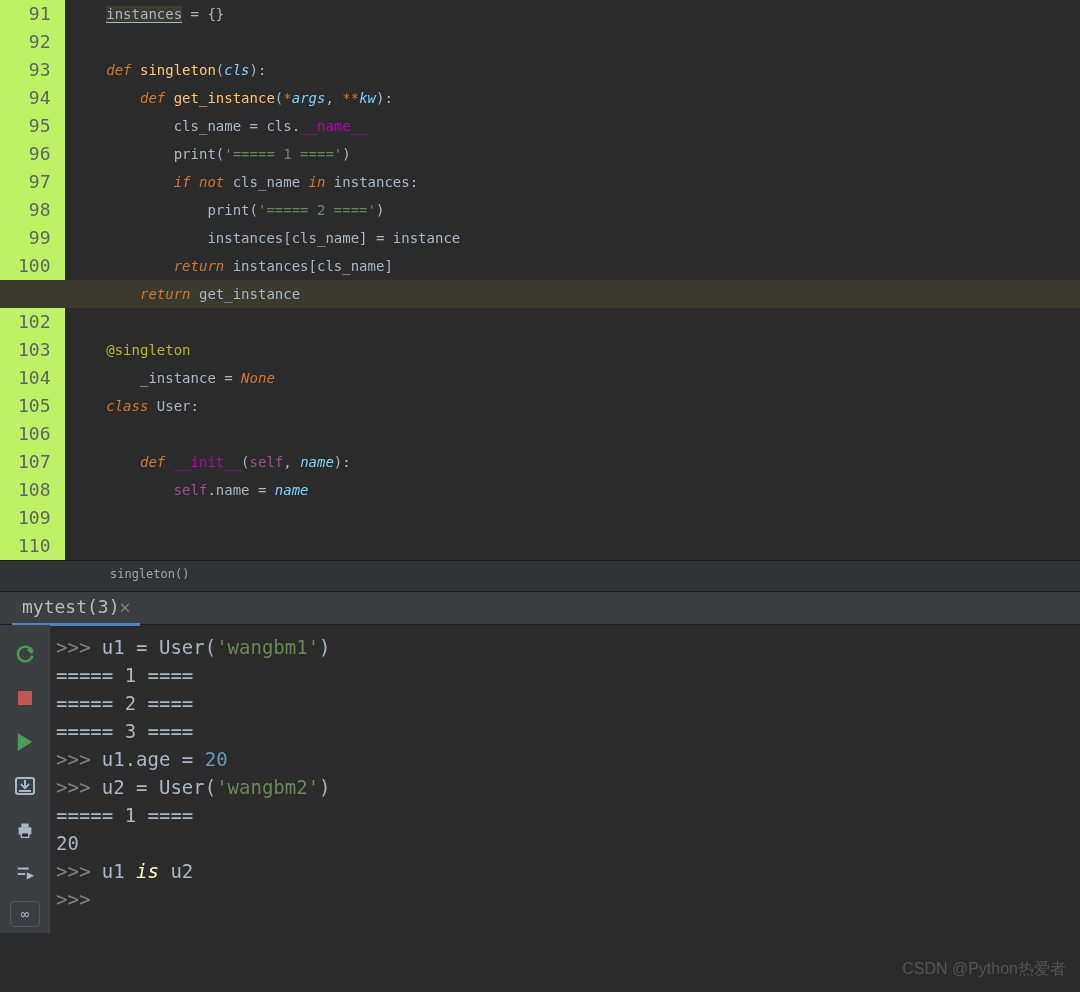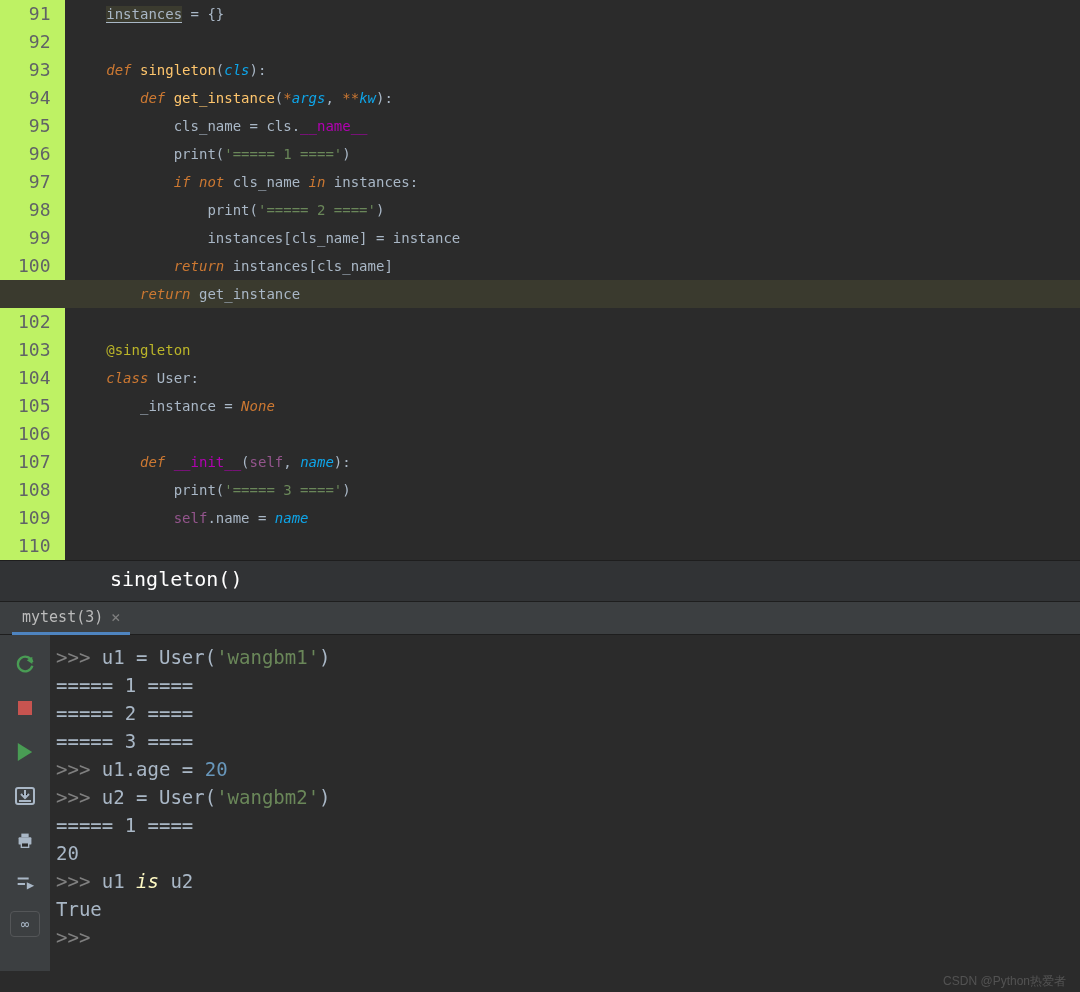--- a/index.html
+++ b/index.html
@@ -33,48 +33,48 @@
 }
 .code-line { white-space: pre; height: 28px; position: relative; }
 .code-line.hl { background: #3a3a2e; }
 .code-line.hl::before {
   content:""; position:absolute; left:-80px; top:0; bottom:0; width:80px; background:#3a3a2e;
 }
 .kw { color: #cc7832; font-style: italic; }
 .kw2 { color: #cc7832; }
 .fn { color: #ffc66d; }
 .ident { color: #a9b7c6; }
-.param { color: #0ea5e9; font-style: italic; }
+.param { color: #7dd3fc; font-style: italic; }
 .op { color: #a9b7c6; }
 .str { color: #6a8759; }
 .self { color: #94558d; }
 .attr { color: #b200b2; }
 .deco { color: #bbb529; }
 .cls { color: #a9b7c6; }
 .const { color: #cc7832; font-style: italic; }
 .underline { border-bottom:1px solid #a9b7c6; background:#3b3b2f;}
 .breadcrumb {
   background:#313335;
-  color:#ffffff;
+  color:#a3a3a3;
   padding:6px 0 10px 110px;
-  font-size:20px;
+  font-size:12px;
   border-top:1px solid #1e1e1e;
 }
 .tabbar {
   background:#3c3f41;
   display:flex;
   align-items:center;
   padding:0 12px;
   height:34px;
   border-top:1px solid #1e1e1e;
   border-bottom:1px solid #1e1e1e;
 }
 .tab {
-  display:flex; align-items:center; gap:8px;
-  color:#bbbbbb; font-size:15px;
+  display:flex; align-items:center; gap:0;
+  color:#bbbbbb; font-size:18px;
   padding:6px 10px;
   border-bottom:3px solid #4e84c0;
 }
 .tab-close { color:#808080; cursor:pointer; }
 .console-wrap { display:flex; background:#2b2b2b; }
 .tool-col {
   width:50px;
   background:#3c3f41;
   display:flex; flex-direction:column; align-items:center;
   gap:10px; padding-top:12px;
@@ -92,22 +92,22 @@
   flex:1; padding:8px 0 20px 6px; font-size:19px; line-height:28px;
 }
 .console .line { white-space:pre; }
 .pmt { color:#808080; }
 .c-ident { color:#a9b7c6; }
 .c-str { color:#6a8759; }
 .c-num { color:#6897bb; }
 .c-kw { color:#fef9c3; font-style:italic; }
 .c-out { color:#a9b7c6; }
 .watermark {
-  position:fixed; right:14px; bottom:2px; color:rgba(200,200,200,0.25);
-  font-size:12px; font-family:sans-serif;
+  position:fixed; right:14px; bottom:12px; color:rgba(200,200,200,0.25);
+  font-size:16px; font-family:sans-serif;
 }
 </style>
 </head>
 <body>
 
 <div class="editor">
   <div class="gutter" id="gutter">
       <div style="height: 28px;">91</div>
       <div style="height: 28px;">92</div>
       <div style="height: 28px;">93</div>
@@ -136,25 +136,24 @@
       <div class="code-line">        <span class="kw">def</span><span class="op"> </span><span class="fn method-box">get_instance</span><span class="op">(</span><span class="kw2">*</span><span class="param">args</span><span class="op">, </span><span class="kw2">**</span><span class="param">kw</span><span class="op">):</span></div>
       <div class="code-line">            <span class="ident">cls_name = cls.</span><span class="attr">__name__</span></div>
       <div class="code-line">            <span class="ident">print(</span><span class="str">'===== 1 ===='</span><span class="ident">)</span></div>
       <div class="code-line">            <span class="kw">if not </span><span class="ident">cls_name </span><span class="kw">in </span><span class="ident">instances:</span></div>
       <div class="code-line">                <span class="ident">print(</span><span class="str">'===== 2 ===='</span><span class="ident">)</span></div>
       <div class="code-line">                <span class="ident">instances[cls_name] = instance</span></div>
       <div class="code-line">            <span class="kw">return </span><span class="ident">instances[cls_name]</span></div>
       <div class="code-line hl">        <span class="kw">return </span><span class="ident">get_instance</span></div>
       <div class="code-line">&nbsp;</div>
       <div class="code-line">    <span class="deco">@singleton</span></div>
+      <div class="code-line">        <span class="ident">_instance = </span><span class="const">None</span></div>
       <div class="code-line">    <span class="kw">class </span><span class="cls">User:</span></div>
-      <div class="code-line">        <span class="ident">_instance = </span><span class="const">None</span></div>
       <div class="code-line">&nbsp;</div>
       <div class="code-line">        <span class="kw">def </span><span class="attr">__init__</span><span class="op">(</span><span class="self">self</span><span class="op">, </span><span class="param">name</span><span class="op">):</span></div>
-      <div class="code-line">            <span class="ident">print(</span><span class="str">'===== 3 ===='</span><span class="ident">)</span></div>
       <div class="code-line">            <span class="self">self</span><span class="ident">.name = </span><span class="param">name</span></div>
     </div>
 </div>
 
 <div class="breadcrumb">
   <span>singleton()</span>
 </div>
 
 <div class="tabbar">
   <div class="tab">
@@ -205,18 +204,17 @@
   <div class="console" id="console">
       <div class="line"><span class="pmt">&gt;&gt;&gt; </span><span class="c-ident">u1 = User(</span><span class="c-str">'wangbm1'</span><span class="c-ident">)</span></div>
       <div class="line"><span class="c-out">===== 1 ====</span></div>
       <div class="line"><span class="c-out">===== 2 ====</span></div>
       <div class="line"><span class="c-out">===== 3 ====</span></div>
       <div class="line"><span class="pmt">&gt;&gt;&gt; </span><span class="c-ident">u1.age = </span><span class="c-num">20</span></div>
       <div class="line"><span class="pmt">&gt;&gt;&gt; </span><span class="c-ident">u2 = User(</span><span class="c-str">'wangbm2'</span><span class="c-ident">)</span></div>
       <div class="line"><span class="c-out">===== 1 ====</span></div>
       <div class="line"><span class="c-out">20</span></div>
       <div class="line"><span class="pmt">&gt;&gt;&gt; </span><span class="c-ident">u1 </span><span class="c-kw">is</span><span class="c-ident"> u2</span></div>
-      <div class="line"><span class="c-out">True</span></div>
       <div class="line"><span class="pmt">&gt;&gt;&gt;</span></div>
     </div>
 </div>
 
 <div class="watermark">CSDN @Python热爱者</div>
 
 </body></html>

